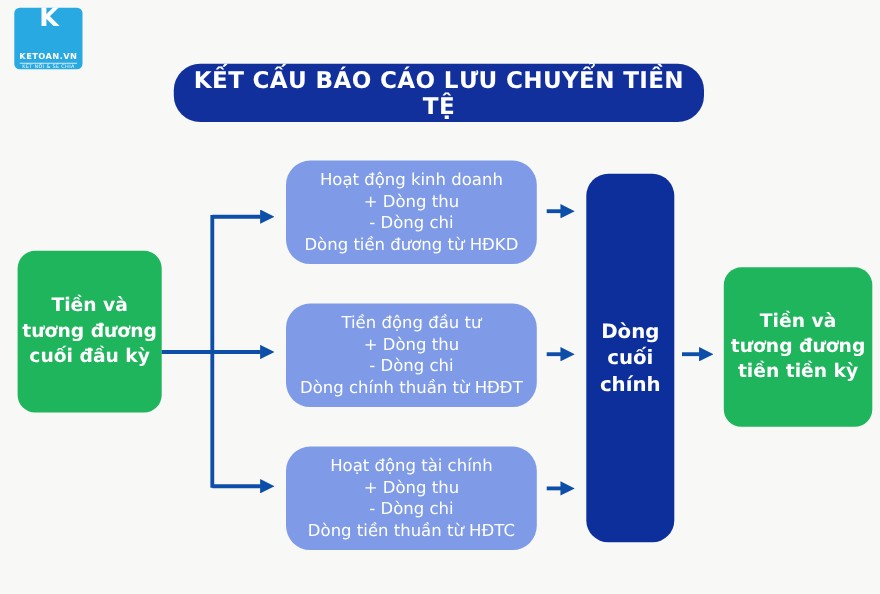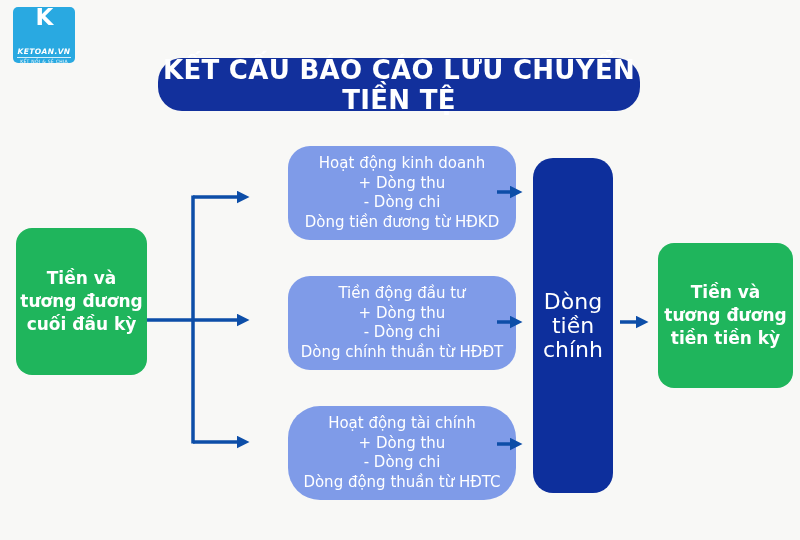--- a/index.html
+++ b/index.html
@@ -16,50 +16,50 @@
   .stage{position:absolute; inset:0;}
 
   
   .logo{
     position:absolute; left:13px; top:7px; width:62px; height:56px;
     background:var(--cyan); border-radius:5px; color:#fff;
     display:flex; flex-direction:column; align-items:center; justify-content:center;
     text-align:center;
   }
   .logo-k{font-size:23px; font-weight:800; line-height:1; letter-spacing:-1px;}
-  .logo-name{font-size:7.5px; font-weight:bold; letter-spacing:.4px; margin-top:18px; border-bottom:.5px solid rgba(255,255,255,.8); padding-bottom:1px;font-style:italic;}
+  .logo-name{font-size:7.5px; font-weight:bold; letter-spacing:.4px; margin-top:18px; border-bottom:.5px solid rgba(255,255,255,.8); padding-bottom:1px;}
   .logo-tagline{font-size:4.5px; letter-spacing:.3px; margin-top:1px; opacity:.95;}
 
   
   .title{
     position:absolute; left:158px; top:58px; width:482px; height:53px;
     background:var(--navy); border-radius:24px; color:#fff;
     display:flex; align-items:center; justify-content:center;
-    font-size:26px; font-weight:bold; letter-spacing:.3px; text-align:center;
+    font-size:21px; font-weight:bold; letter-spacing:.3px; text-align:center;
   }
 
   .box{
     position:absolute; color:#fff; text-align:center;
     display:flex; flex-direction:column; align-items:center; justify-content:center;
   }
   .green{background:var(--green); border-radius:16px; font-weight:bold; font-size:17px; line-height:23px;}
   .start{left:16px; top:228px; width:131px; height:147px;}
   .end{left:658px; top:243px; width:135px; height:145px;}
 
   .blue{
     background:var(--blue); border-radius:22px;
     left:260px; width:228px; height:94px;
-    font-size:15px; line-height:19.5px; font-weight:400;margin-left:28px;
+    font-size:15px; line-height:19.5px; font-weight:400;
   }
-  .act1{top:146px;} .act2{top:276px;} .act3{top:406px;border-radius:32px;}
+  .act1{top:146px;} .act2{top:276px;} .act3{top:406px;}
 
   .deep{
     background:var(--deep); border-radius:20px;
     left:533px; top:158px; width:80px; height:335px;
-    font-weight:normal; font-size:22px; line-height:24px;
+    font-weight:bold; font-size:18px; line-height:24px;
   }
 
   
   svg.arrows{position:absolute; inset:0; width:800px; height:540px; pointer-events:none;}
   .ar{stroke:var(--arrow); stroke-width:3.5; fill:none;}
   .ah{fill:var(--arrow);}
 </style>
 </head>
 <body>
 
@@ -90,26 +90,26 @@
     <div>Tiền động đầu tư</div>
     <div>+ Dòng thu</div>
     <div>- Dòng chi</div>
     <div>Dòng chính thuần từ HĐĐT</div>
   </div>
 
   <div class="box blue act3">
     <div>Hoạt động tài chính</div>
     <div>+ Dòng thu</div>
     <div>- Dòng chi</div>
-    <div>Dòng động thuần từ HĐTC</div>
+    <div>Dòng tiền thuần từ HĐTC</div>
   </div>
 
   <div class="box deep">
     <div>Dòng</div>
-    <div>tiền</div>
+    <div>cuối</div>
     <div>chính</div>
   </div>
 
   <div class="box green end">
     <div>Tiền và</div>
     <div>tương đương</div>
     <div>tiền tiền kỳ</div>
   </div>
 
   <svg class="arrows" viewBox="0 0 800 540" xmlns="http://www.w3.org/2000/svg">

